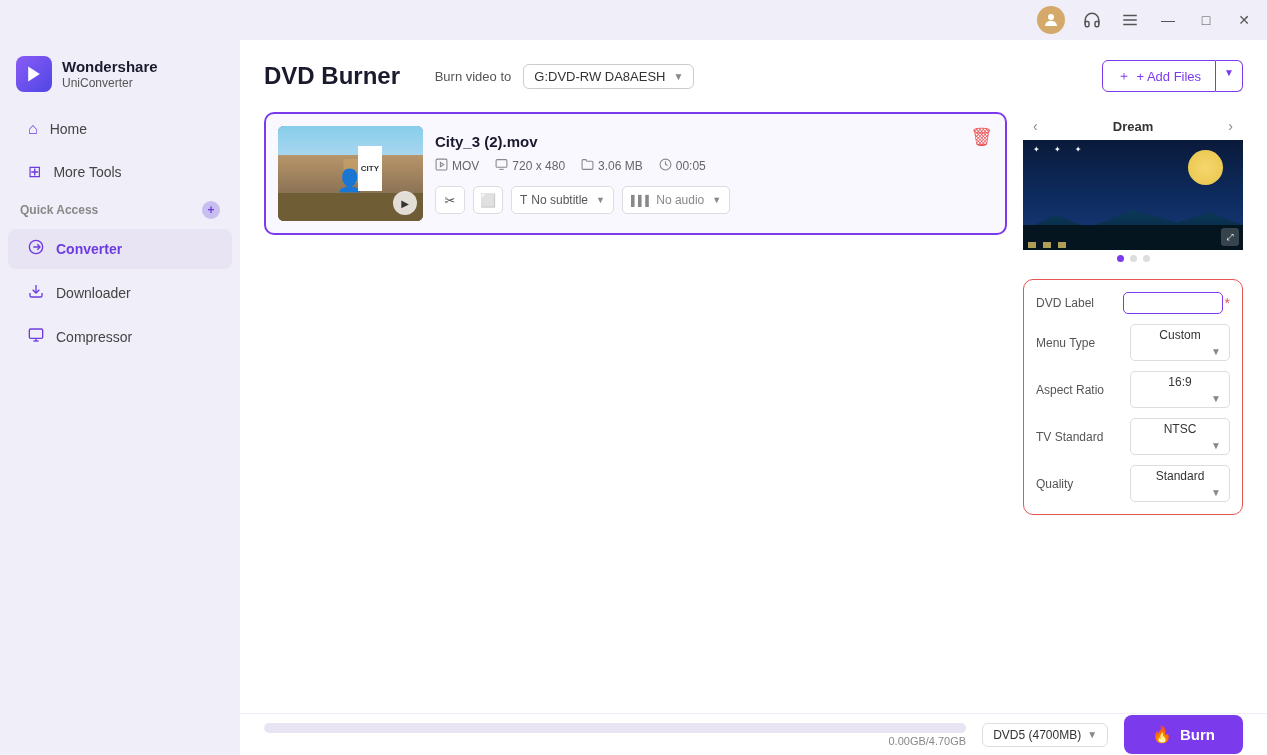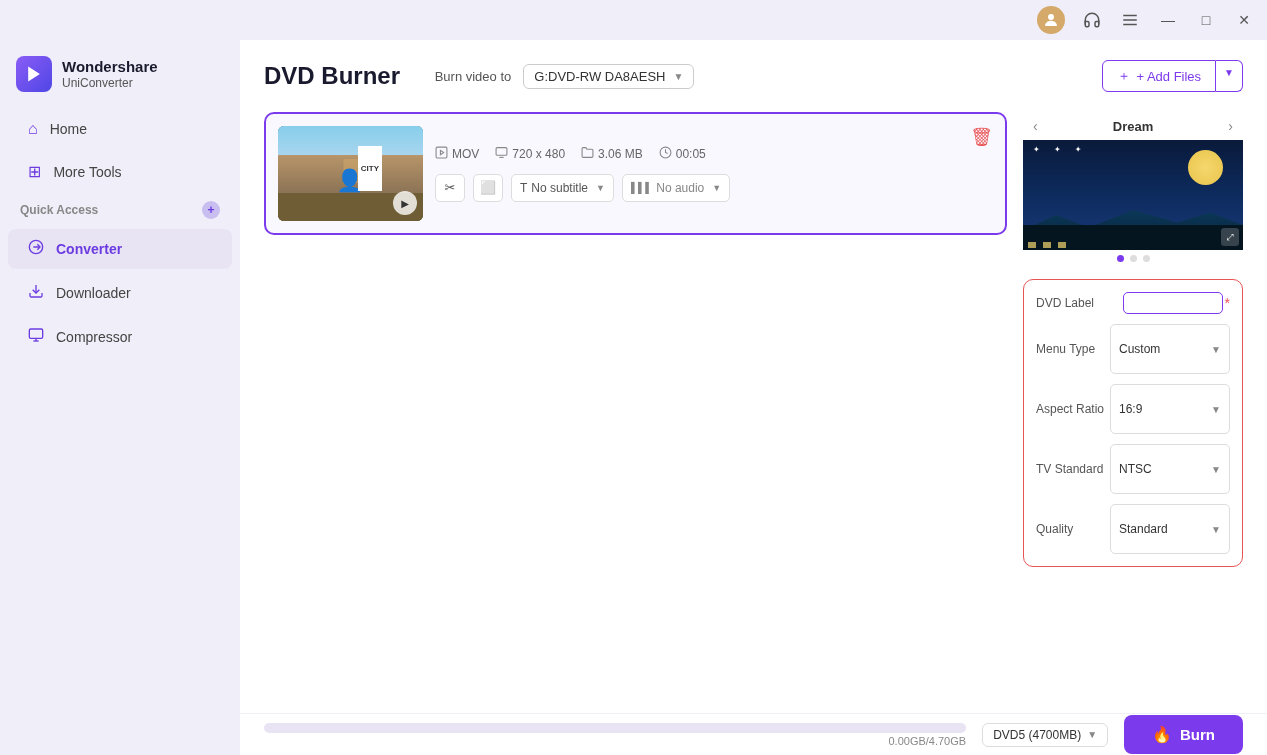--- a/index.html
+++ b/index.html
@@ -312,22 +312,22 @@
       border-radius: 5px;
       padding: 3px 8px;
       font-size: 12px;
       width: 100px;
       outline: none;
     }
     .setting-required { color: #e85454; font-size: 14px; margin-left: 2px; }
     .setting-select {
       display: flex; align-items: center;
       border: 1px solid #ddd; border-radius: 5px;
-      padding: 17px 8px; font-size: 12px; background: white;
-      cursor: pointer; gap: 4px; color: #333; width: 120px;
+      padding: 3px 8px; font-size: 12px; background: white;
+      cursor: pointer; gap: 4px; color: #333; width: 100px; flex-direction: column;
     }
     .setting-select .arrow { color: #888; font-size: 10px; margin-left: auto; }
 
     
     .bottom-bar {
       display: flex; align-items: center; justify-content: space-between;
       padding: 1px 24px;
       background: white;
       border-top: 1px solid #f0eef8;
     }
@@ -486,20 +486,21 @@
               <div style="position:absolute;top:35%;left:50%;transform:translateX(-50%);width:15px;height:25%;background:#d4a96a;opacity:0.5;"></div>
 
               <div style="position:absolute;bottom:28%;left:40%;font-size:22px;">👤</div>
 
               <div style="position:absolute;bottom:32%;left:55%;font-size:8px;background:white;padding:18px 3px;font-weight:bold;color:#333;">CITY</div>
             </div>
             <div class="thumb-play">▶</div>
           </div>
 
           <div class="file-info">
+            <div class="file-name">City_3 (2).mov</div>
             <div class="file-meta">
               <div class="file-meta-item">
                 <span class="meta-icon">
                   <svg width="13" height="13" viewBox="0 0 24 24" fill="none" stroke="#888" stroke-width="2">
                       <rect x="2" y="2" width="20" height="20" rx="2"></rect>
                       <polygon points="10,8 16,12 10,16"></polygon>
                     </svg>
                 </span>
                 <span>MOV</span>
               </div>

